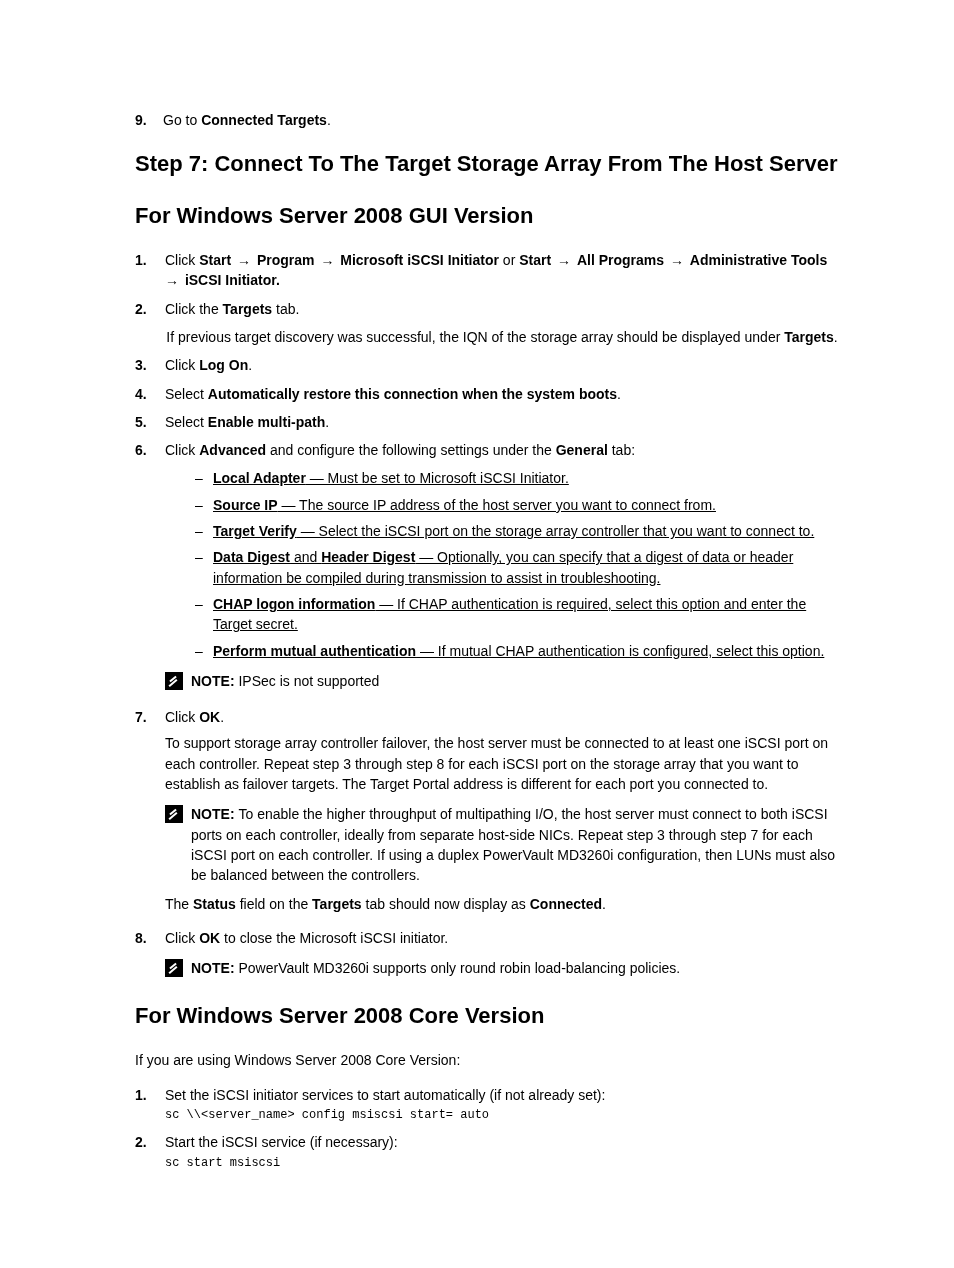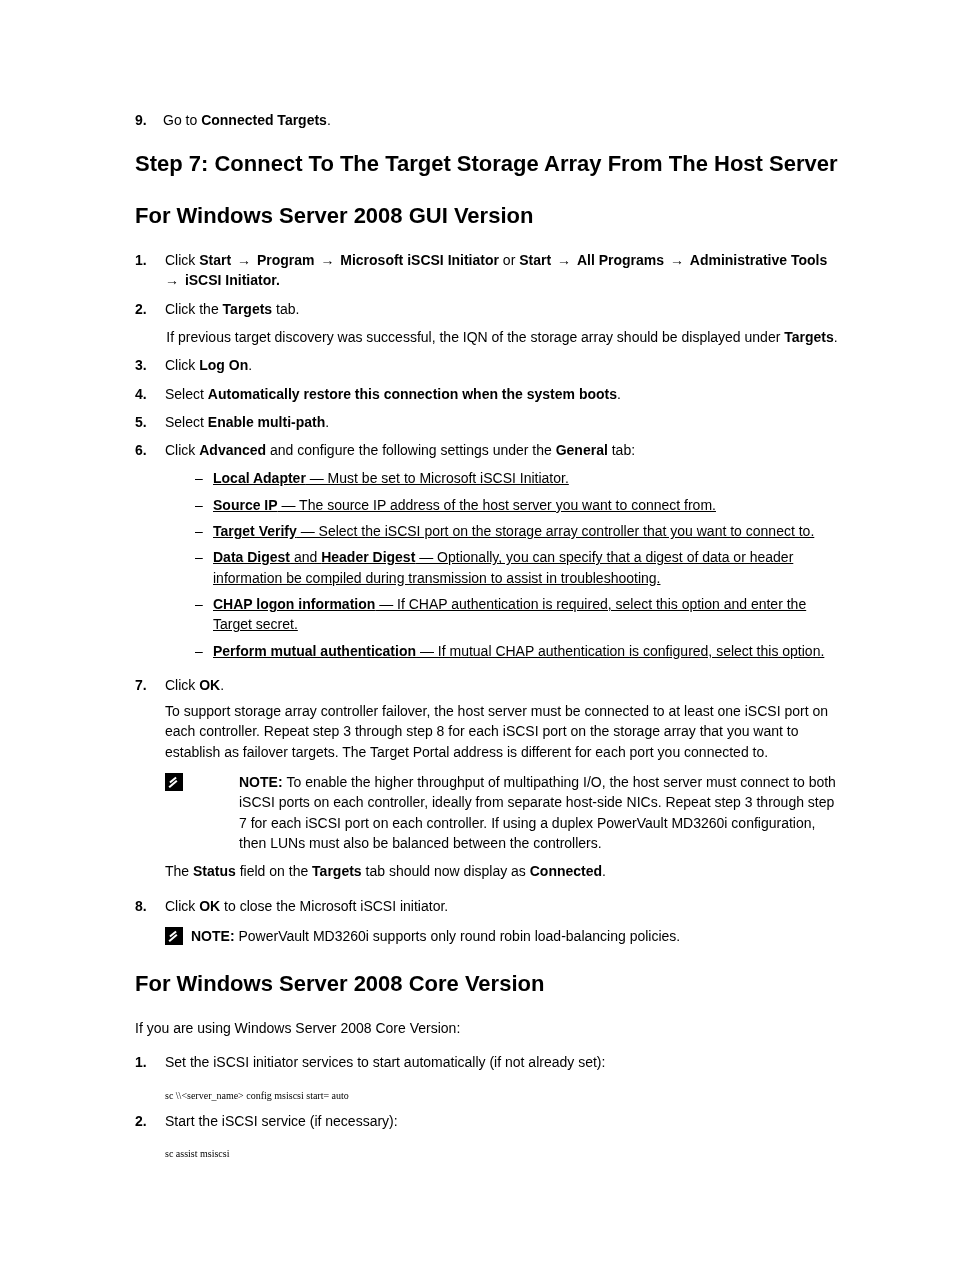--- a/index.html
+++ b/index.html
@@ -99,26 +99,26 @@
     content: "";
     position: absolute;
     left: 4px; top: 6px;
     width: 8px; height: 2px;
     background: #fff;
     transform: rotate(-40deg);
   }
   .note-body { flex: 1; }
   .para { margin: 6px 0; }
   .mono {
-    font-family: Liberation Serif, serif;
-    font-size: 10px;
+    font-family: Liberation Mono, monospace;
+    font-size: 12px;
     display: block;
-    margin-top: 16px;
-  }
-  .steps-indented .note { margin-left: 0; gap: 48px; }
+    margin-top: 2px;
+  }
+  .steps-indented .note { margin-left: 0; }
   .sub-para { margin-top: 8px; text-align: center; }
 </style>
 </head>
 <body>
 
 <ol class="top-list">
   <li>
     <span class="num">9.</span>
     <span class="body">
       <span>Go to </span><span class="b">Connected Targets</span><span>.</span>
@@ -193,20 +193,24 @@
           </li>
         <li>
             <span class="dash-mark">–</span>
             <span class="dash-body"><span class="b">CHAP logon information</span><span> — If CHAP authentication is required, select this option and enter the Target secret.</span></span>
           </li>
         <li>
             <span class="dash-mark">–</span>
             <span class="dash-body"><span class="b">Perform mutual authentication</span><span> — If mutual CHAP authentication is configured, select this option.</span></span>
           </li>
       </ul>
+      <div class="note">
+        <span class="note-icon"></span>
+        <span class="note-body"><span class="b">NOTE: </span><span>IPSec is not supported</span></span>
+      </div>
     </span>
   </li>
 
   <li>
     <span class="num">7.</span>
     <span class="body steps-indented">
       <span>Click </span><span class="b">OK</span><span>.</span>
       <div class="para">To support storage array controller failover, the host server must be connected to at least one iSCSI port on each controller. Repeat step 3 through step 8 for each iSCSI port on the storage array that you want to establish as failover targets. The Target Portal address is different for each port you connected to.</div>
       <div class="note">
         <span class="note-icon"></span>
@@ -239,16 +243,16 @@
     <span class="num">1.</span>
     <span class="body">
       <span>Set the iSCSI initiator services to start automatically (if not already set):</span>
       <span class="mono">sc \\&lt;server_name&gt; config msiscsi start= auto</span>
     </span>
   </li>
   <li>
     <span class="num">2.</span>
     <span class="body">
       <span>Start the iSCSI service (if necessary):</span>
-      <span class="mono">sc assist msiscsi</span>
+      <span class="mono">sc start msiscsi</span>
     </span>
   </li>
 </ol>
 
 </body></html>

